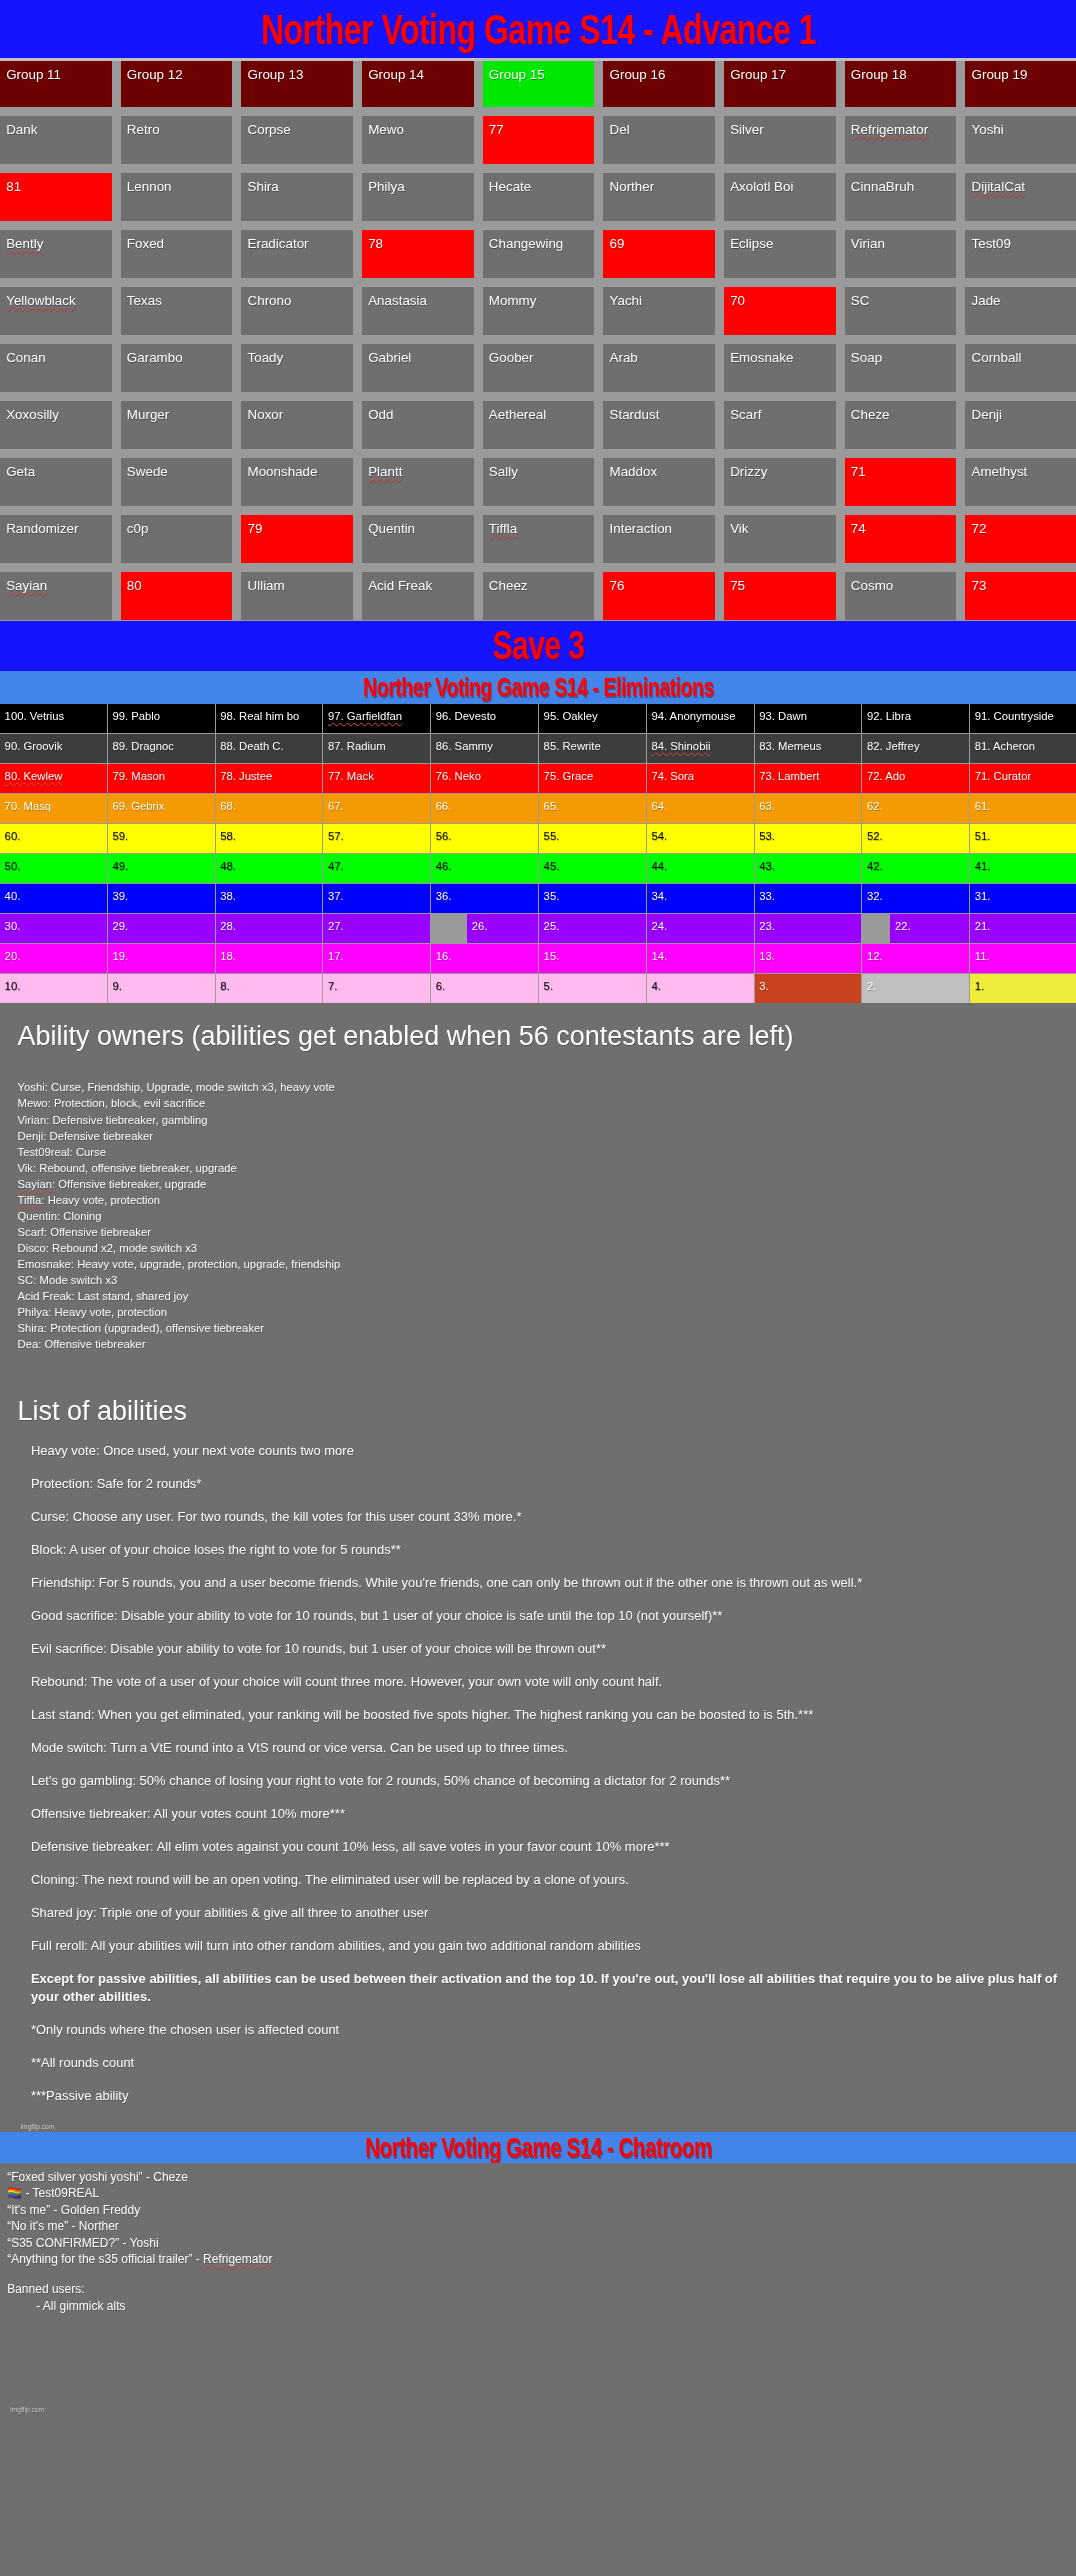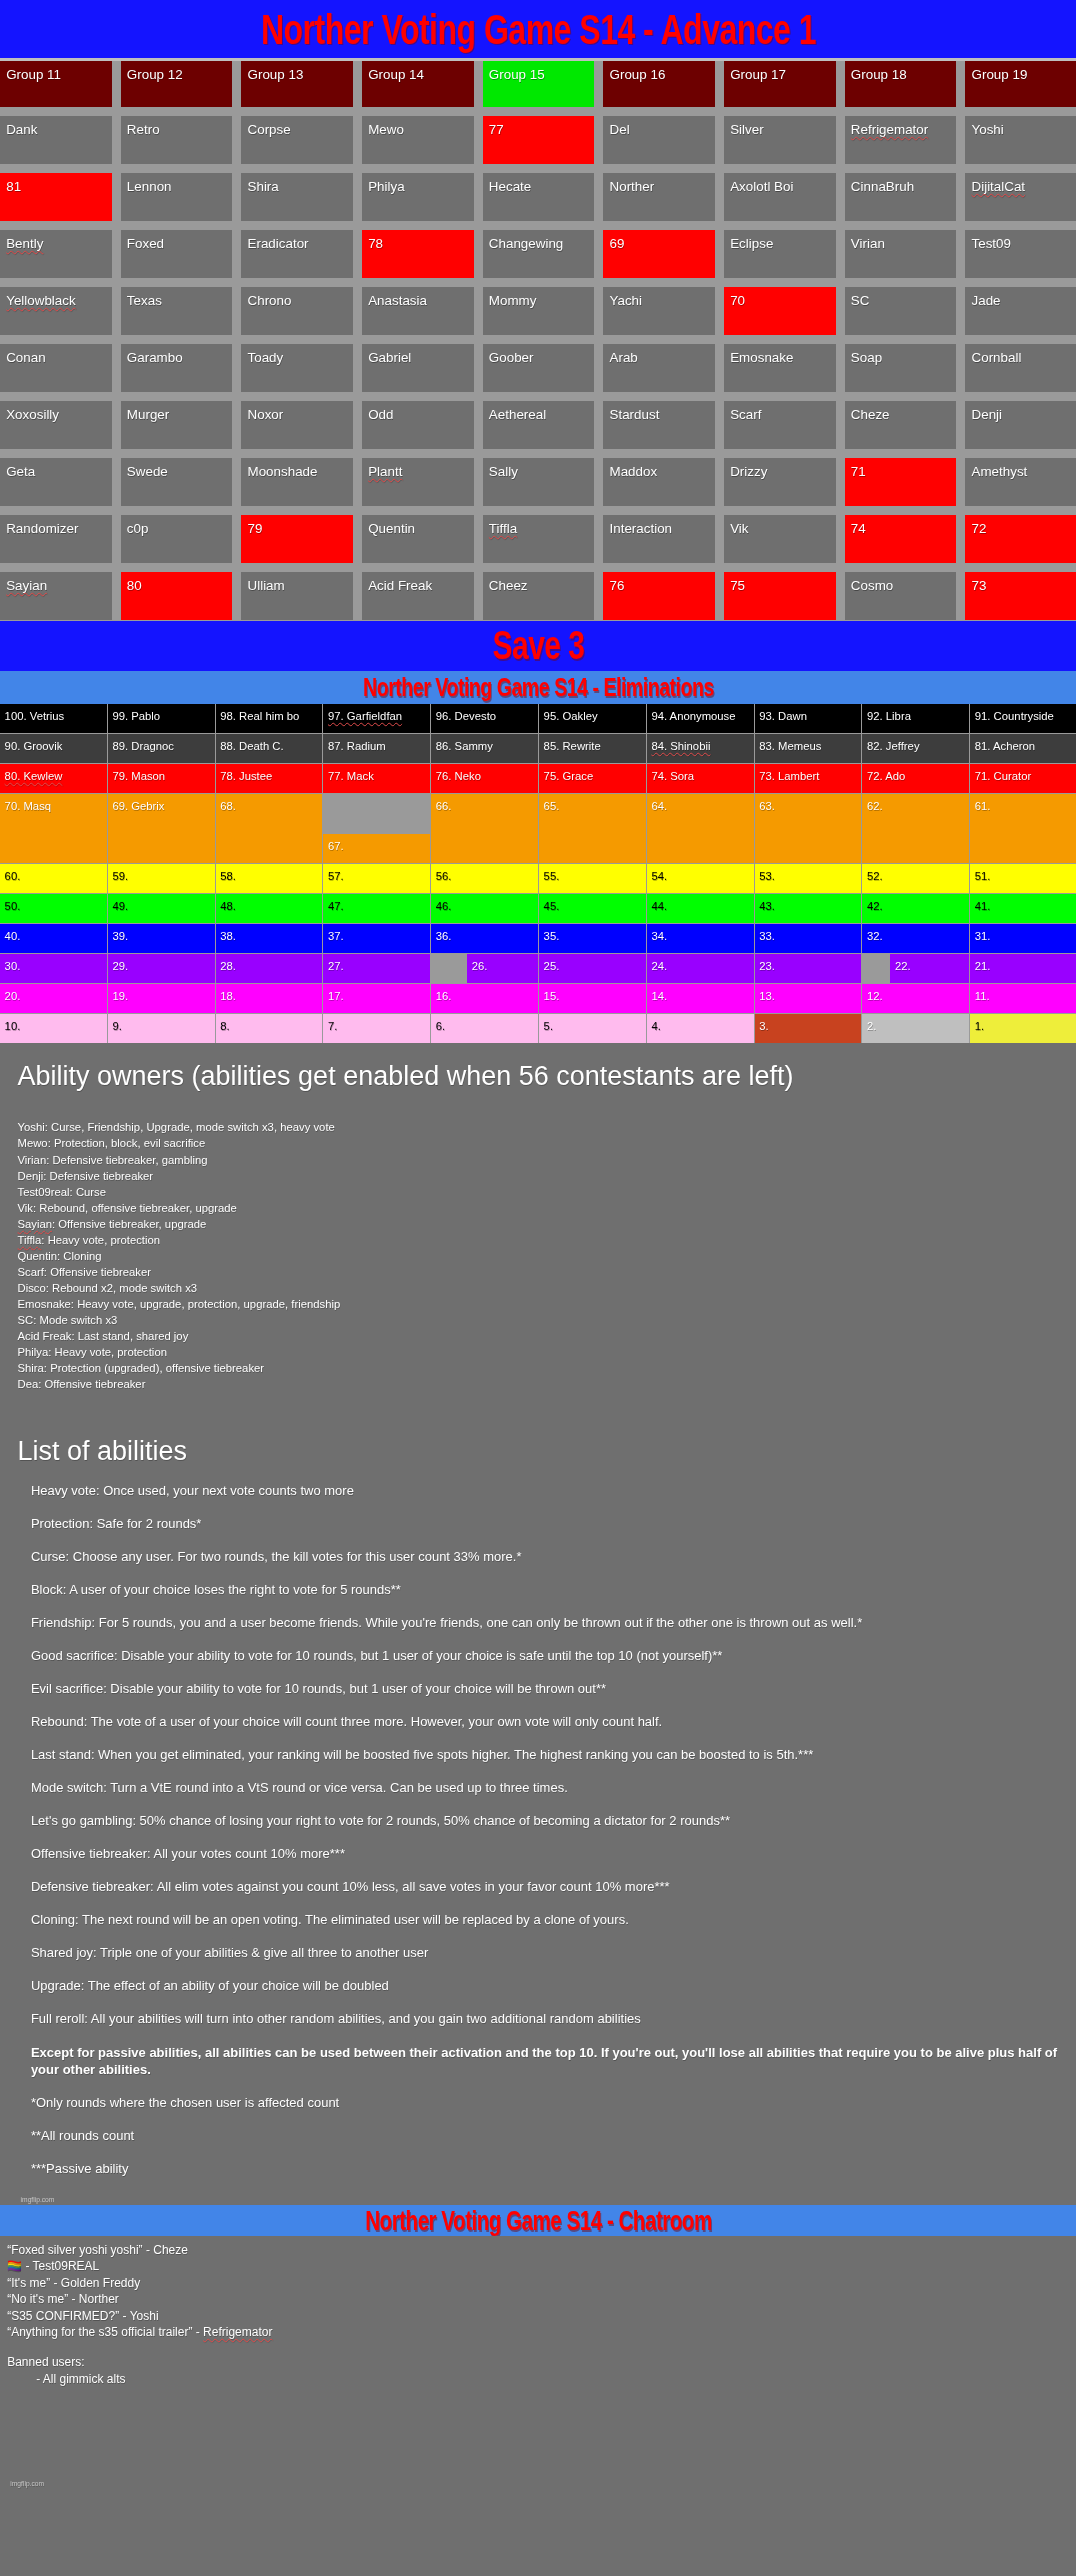--- a/index.html
+++ b/index.html
@@ -285,21 +285,21 @@
     <div class="ecell" style="background: rgb(255, 0, 0); color: rgb(255, 255, 255);">77. Mack</div>
     <div class="ecell" style="background: rgb(255, 0, 0); color: rgb(255, 255, 255);">76. Neko</div>
     <div class="ecell" style="background: rgb(255, 0, 0); color: rgb(255, 255, 255);">75. Grace</div>
     <div class="ecell" style="background: rgb(255, 0, 0); color: rgb(255, 255, 255);">74. Sora</div>
     <div class="ecell" style="background: rgb(255, 0, 0); color: rgb(255, 255, 255);">73. Lambert</div>
     <div class="ecell" style="background: rgb(255, 0, 0); color: rgb(255, 255, 255);">72. Ado</div>
     <div class="ecell" style="background: rgb(255, 0, 0); color: rgb(255, 255, 255);">71. Curator</div>
     <div class="ecell" style="background: rgb(245, 154, 0); color: rgb(255, 255, 255);">70. Masq</div>
     <div class="ecell" style="background: rgb(245, 154, 0); color: rgb(255, 255, 255);">69. Gebrix</div>
     <div class="ecell" style="background: rgb(245, 154, 0); color: rgb(255, 255, 255);">68.</div>
-    <div class="ecell" style="background: rgb(245, 154, 0); color: rgb(255, 255, 255); margin-top: 40px;">67.</div>
+    <div class="ecell" style="background: rgb(245, 154, 0); color: rgb(255, 255, 255);">67.</div>
     <div class="ecell" style="background: rgb(245, 154, 0); color: rgb(255, 255, 255);">66.</div>
     <div class="ecell" style="background: rgb(245, 154, 0); color: rgb(255, 255, 255);">65.</div>
     <div class="ecell" style="background: rgb(245, 154, 0); color: rgb(255, 255, 255);">64.</div>
     <div class="ecell" style="background: rgb(245, 154, 0); color: rgb(255, 255, 255);">63.</div>
     <div class="ecell" style="background: rgb(245, 154, 0); color: rgb(255, 255, 255);">62.</div>
     <div class="ecell" style="background: rgb(245, 154, 0); color: rgb(255, 255, 255);">61.</div>
     <div class="ecell" style="background: rgb(255, 255, 0); color: rgb(0, 0, 0);">60.</div>
     <div class="ecell" style="background: rgb(255, 255, 0); color: rgb(0, 0, 0);">59.</div>
     <div class="ecell" style="background: rgb(255, 255, 0); color: rgb(0, 0, 0);">58.</div>
     <div class="ecell" style="background: rgb(255, 255, 0); color: rgb(0, 0, 0);">57.</div>
@@ -396,21 +396,20 @@
       <p>Good sacrifice: Disable your ability to vote for 10 rounds, but 1 user of your choice is safe until the top 10 (not yourself)**</p>
       <p>Evil sacrifice: Disable your ability to vote for 10 rounds, but 1 user of your choice will be thrown out**</p>
       <p>Rebound: The vote of a user of your choice will count three more. However, your own vote will only count half.</p>
       <p>Last stand: When you get eliminated, your ranking will be boosted five spots higher. The highest ranking you can be boosted to is 5th.***</p>
       <p>Mode switch: Turn a VtE round into a VtS round or vice versa. Can be used up to three times.</p>
       <p>Let's go gambling: 50% chance of losing your right to vote for 2 rounds, 50% chance of becoming a dictator for 2 rounds**</p>
       <p>Offensive tiebreaker: All your votes count 10% more***</p>
       <p>Defensive tiebreaker: All elim votes against you count 10% less, all save votes in your favor count 10% more***</p>
       <p>Cloning: The next round will be an open voting. The eliminated user will be replaced by a clone of yours.</p>
       <p>Shared joy: Triple one of your abilities &amp; give all three to another user</p>
-      <p>Upgrade: The effect of an ability of your choice will be doubled</p>
       <p>Full reroll: All your abilities will turn into other random abilities, and you gain two additional random abilities</p>
       <p class="bold">Except for passive abilities, all abilities can be used between their activation and the top 10. If you're out, you'll lose all abilities that require you to be alive plus half of your other abilities.</p>
       <p>*Only rounds where the chosen user is affected count</p>
       <p>**All rounds count</p>
       <p>***Passive ability</p>
     </div>
   <div class="watermark">imgflip.com</div>
 </div>
 
 <div class="banner banner-chat">

